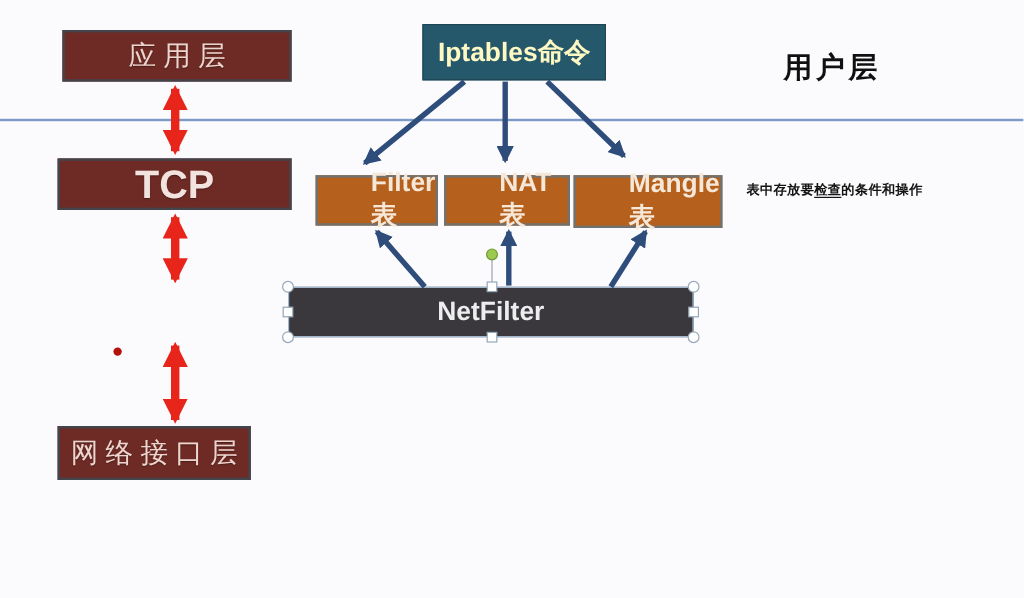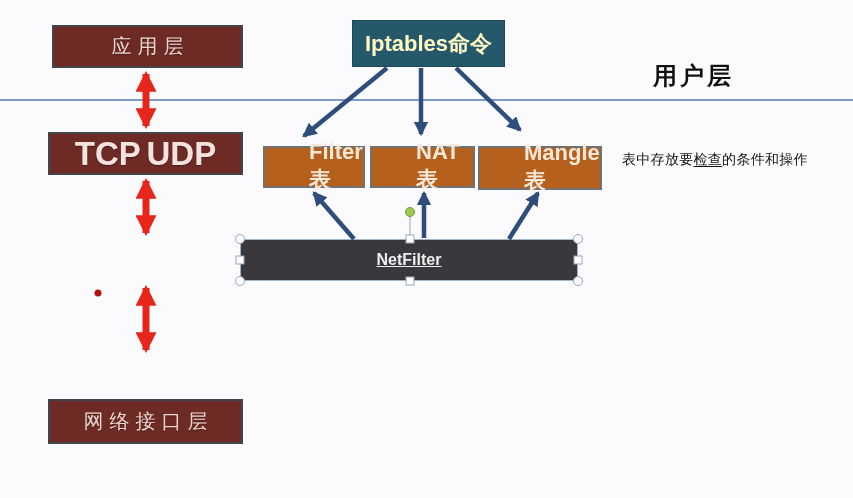--- a/index.html
+++ b/index.html
@@ -23,21 +23,21 @@
     background:var(--divider-line);z-index:1;
   }
   .box{
     position:absolute;display:flex;align-items:center;justify-content:center;
     box-sizing:border-box;z-index:2;
   }
   .red-box{
     background:var(--dark-red-box);
     border:2px solid #44444C;
     color:#EDD5CE;
-    font-size:20px;
+    font-size:23px;
     letter-spacing:6px;
     text-indent:6px;
     text-shadow:0 1px 1px rgba(0,0,0,.35);
   }
   .teal-box{
     background:var(--teal-box);
     border:1px solid #1E4756;
     color:#fef9c3;
     font-size:22px;
     font-weight:600;
@@ -47,40 +47,39 @@
     border:2px solid #71716F;
     color:#F6E8D8;
     font-size:22px;
     font-weight:600;
     padding-left:44px;
   }
   .gray-box{
     background:var(--netfilter-box);
     border:1px solid #9FB6CE;
     color:#EDEDEF;
-    font-size:16px;
+    font-size:22px;
     font-weight:600;
-    text-decoration:underline;
   }
   .tcp-udp{
     justify-content:space-around;
     font-size:33px;
     font-weight:600;
     letter-spacing:0;
     text-indent:0;
     color:#F3E3DF;
     padding:0 22px;
   }
   .side-label{
     position:absolute;z-index:2;color:#101010;font-weight:bold;
     font-size:24px;letter-spacing:3px;white-space:nowrap;
   }
   .note{
-    position:absolute;z-index:2;color:#141414;font-weight:normal;
-    font-size:14px;letter-spacing:0.3px;white-space:nowrap;
+    position:absolute;z-index:2;color:#141414;font-weight:bold;
+    font-size:11px;letter-spacing:0.3px;white-space:nowrap;
   }
   .note .u{text-decoration:underline;text-underline-offset:2px;}
   svg.overlay{
     position:absolute;left:0;top:0;z-index:3;pointer-events:none;
   }
   .arrow-red{stroke:var(--red-arrow);stroke-width:7;}
   .arrow-blue{stroke:var(--blue-arrow);stroke-width:4.5;}
   .red-head{fill:var(--red-arrow);}
   .blue-head{fill:var(--blue-arrow);}
   .handle{fill:#FFFFFF;stroke:#95A7B8;stroke-width:1;}
@@ -94,25 +93,24 @@
 <div class="canvas">
 
   <div class="divider"></div>
 
   <div class="box red-box" style="left:52px;top:25px;width:191px;height:43px;">
     <span>应用层</span>
   </div>
 
   <div class="box red-box tcp-udp" style="left:48px;top:132px;width:195px;height:43px;">
     <span>TCP</span>
-    <span>UDP</span>
   </div>
 
 
-  <div class="box red-box" style="left:48px;top:355px;width:195px;height:45px;margin-top:44px;">
+  <div class="box red-box" style="left:48px;top:355px;width:161px;height:45px;">
     <span>网络接口层</span>
   </div>
 
   <div class="box teal-box" style="left:352px;top:20px;width:153px;height:47px;">
     <span>Iptables命令</span>
   </div>
 
   <div class="box orange-box" style="left:263px;top:146px;width:102px;height:42px;">
     <span>Filter表</span>
   </div>
@@ -120,21 +118,21 @@
     <span>Mangle表</span>
   </div>
   <div class="box orange-box" style="left:370px;top:146px;width:105px;height:42px;">
     <span>NAT表</span>
   </div>
 
   <div class="box gray-box" style="left:240px;top:239px;width:338px;height:42px;">
     <span>NetFilter</span>
   </div>
 
-  <div class="side-label" style="left:653px;top:60px;">用户层</div>
+  <div class="side-label" style="left:653px;top:40px;">用户层</div>
   <div class="note" style="left:622px;top:151px;">
     <span>表中存放要</span><span class="u">检查</span><span>的条件和操作</span>
   </div>
 
   <svg class="overlay" width="853" height="498" viewBox="0 0 853 498">
     <defs>
       <marker id="rh" viewBox="0 0 10 10" refX="8.5" refY="5" markerWidth="3" markerHeight="3" orient="auto-start-reverse">
           <path class="red-head" d="M0,0 L10,5 L0,10 Z"></path>
         </marker>
       <marker id="bh" viewBox="0 0 10 10" refX="8.5" refY="5" markerWidth="3.2" markerHeight="3.2" orient="auto-start-reverse">

